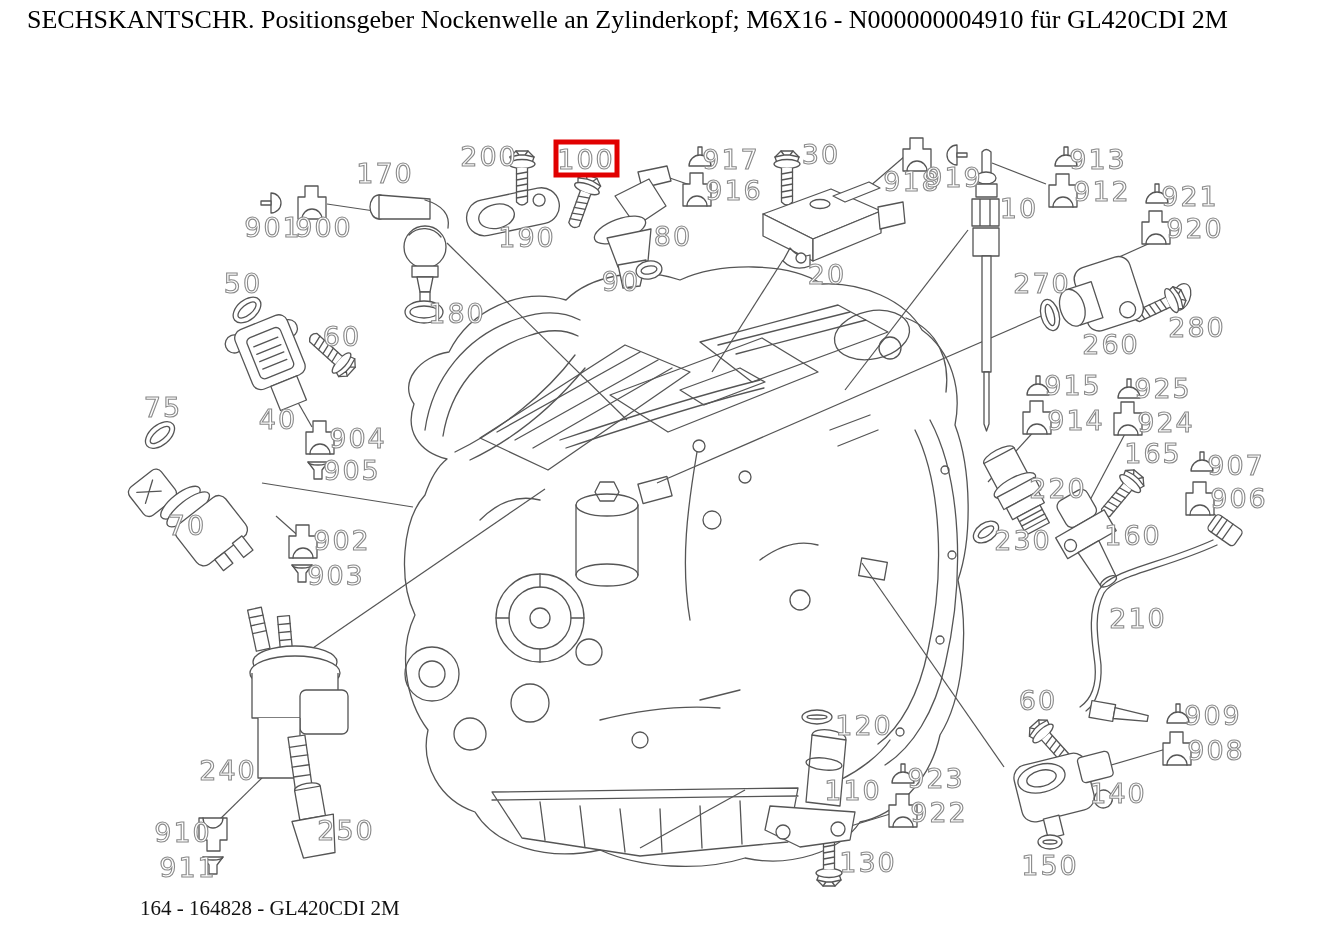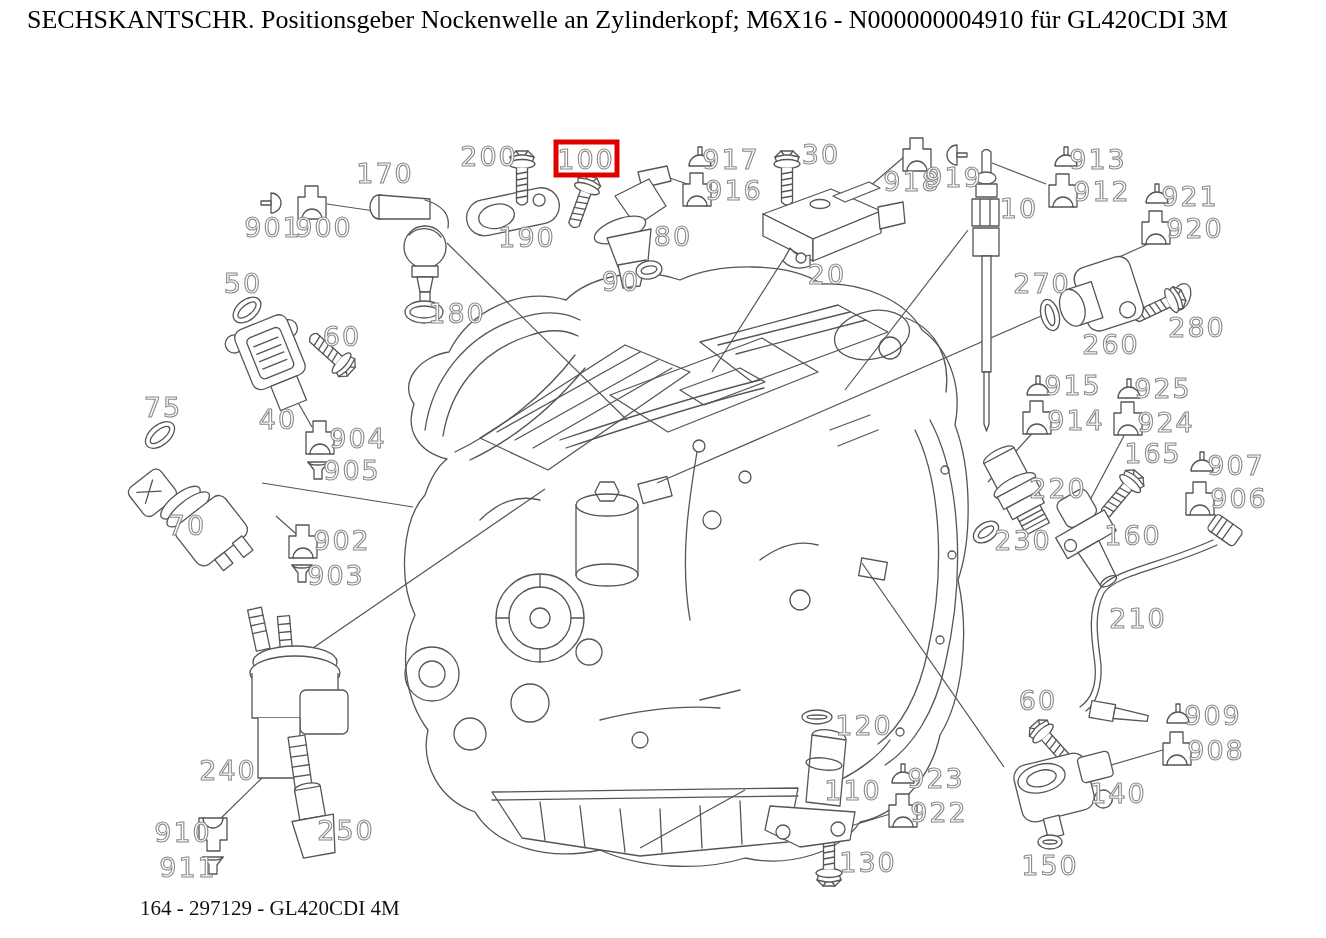--- a/index.html
+++ b/index.html
@@ -9,21 +9,21 @@
   .caption{position:absolute;left:140px;top:896px;font-size:21px;color:#111;white-space:nowrap;}
   svg{position:absolute;left:0;top:0;}
   svg text.callout{font-family:"DejaVu Sans", sans-serif;letter-spacing:2px;cursor:pointer;}
   .art{stroke:#555;fill:none;stroke-width:1.3;stroke-linejoin:round;stroke-linecap:round;}
   .artw{stroke:#555;fill:#fff;stroke-width:1.3;stroke-linejoin:round;}
 </style>
 </head>
 <body>
 
 <div class="page">
-  <div class="title">SECHSKANTSCHR. Positionsgeber Nockenwelle an Zylinderkopf; M6X16 - N000000004910 für GL420CDI 3M</div>
+  <div class="title">SECHSKANTSCHR. Positionsgeber Nockenwelle an Zylinderkopf; M6X16 - N000000004910 für GL420CDI 2M</div>
 
   <svg id="diagram" width="1326" height="938" viewBox="0 0 1326 938">
     <defs>
       <g id="sym-clip">
         <path class="artw" d="M-14,-5 L-7,-5 L-7,-16 L6,-16 L6,-5 L14,-5 L14,17 L-14,17 Z"></path>
         <path class="art" d="M-10,17 A10,10 0 0 1 10,17"></path>
       </g>
       <g id="sym-rivet">
         <rect class="artw" x="-2" y="-11" width="4" height="10"></rect>
         <path class="artw" d="M-11,8 A11,11 0 0 1 11,8 Z"></path>
@@ -372,14 +372,14 @@
         <text x="939" y="822" text-anchor="middle" font-size="27" fill="#ffffff" stroke="#8a8a8a" stroke-width="1.1" class="callout">922</text>
         <text x="1118" y="803" text-anchor="middle" font-size="27" fill="#ffffff" stroke="#8a8a8a" stroke-width="1.1" class="callout">140</text>
         <text x="183" y="842" text-anchor="middle" font-size="27" fill="#ffffff" stroke="#8a8a8a" stroke-width="1.1" class="callout">910</text>
         <text x="188" y="877" text-anchor="middle" font-size="27" fill="#ffffff" stroke="#8a8a8a" stroke-width="1.1" class="callout">911</text>
         <text x="346" y="840" text-anchor="middle" font-size="27" fill="#ffffff" stroke="#8a8a8a" stroke-width="1.1" class="callout">250</text>
         <text x="868" y="872" text-anchor="middle" font-size="27" fill="#ffffff" stroke="#8a8a8a" stroke-width="1.1" class="callout">130</text>
         <text x="1050" y="875" text-anchor="middle" font-size="27" fill="#ffffff" stroke="#8a8a8a" stroke-width="1.1" class="callout">150</text>
       </g>
   </svg>
 
-  <div class="caption">164 - 297129 - GL420CDI 4M</div>
+  <div class="caption">164 - 164828 - GL420CDI 2M</div>
 </div>
 
 </body></html>

